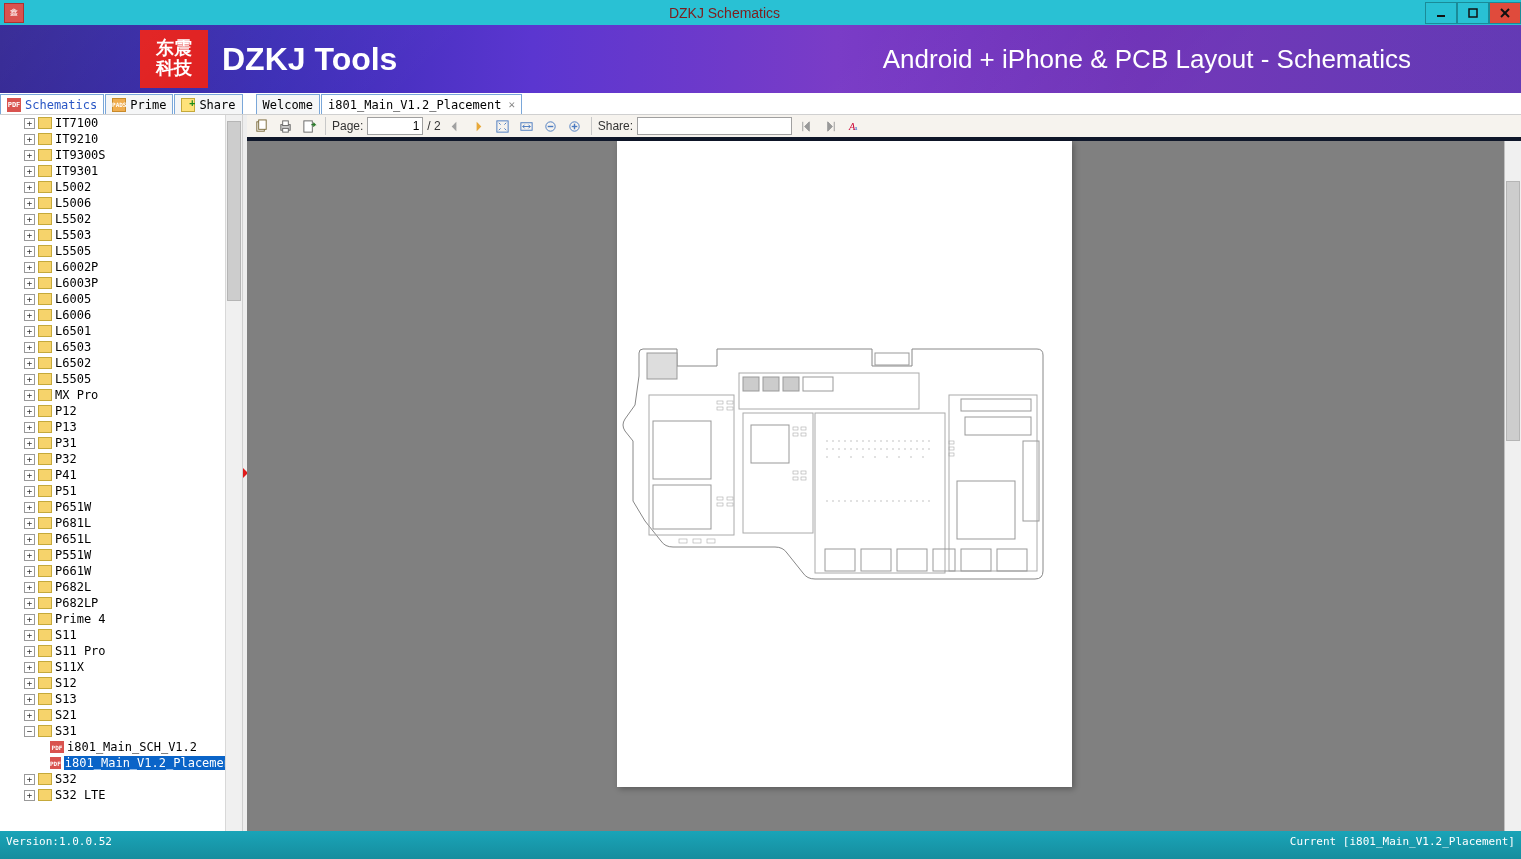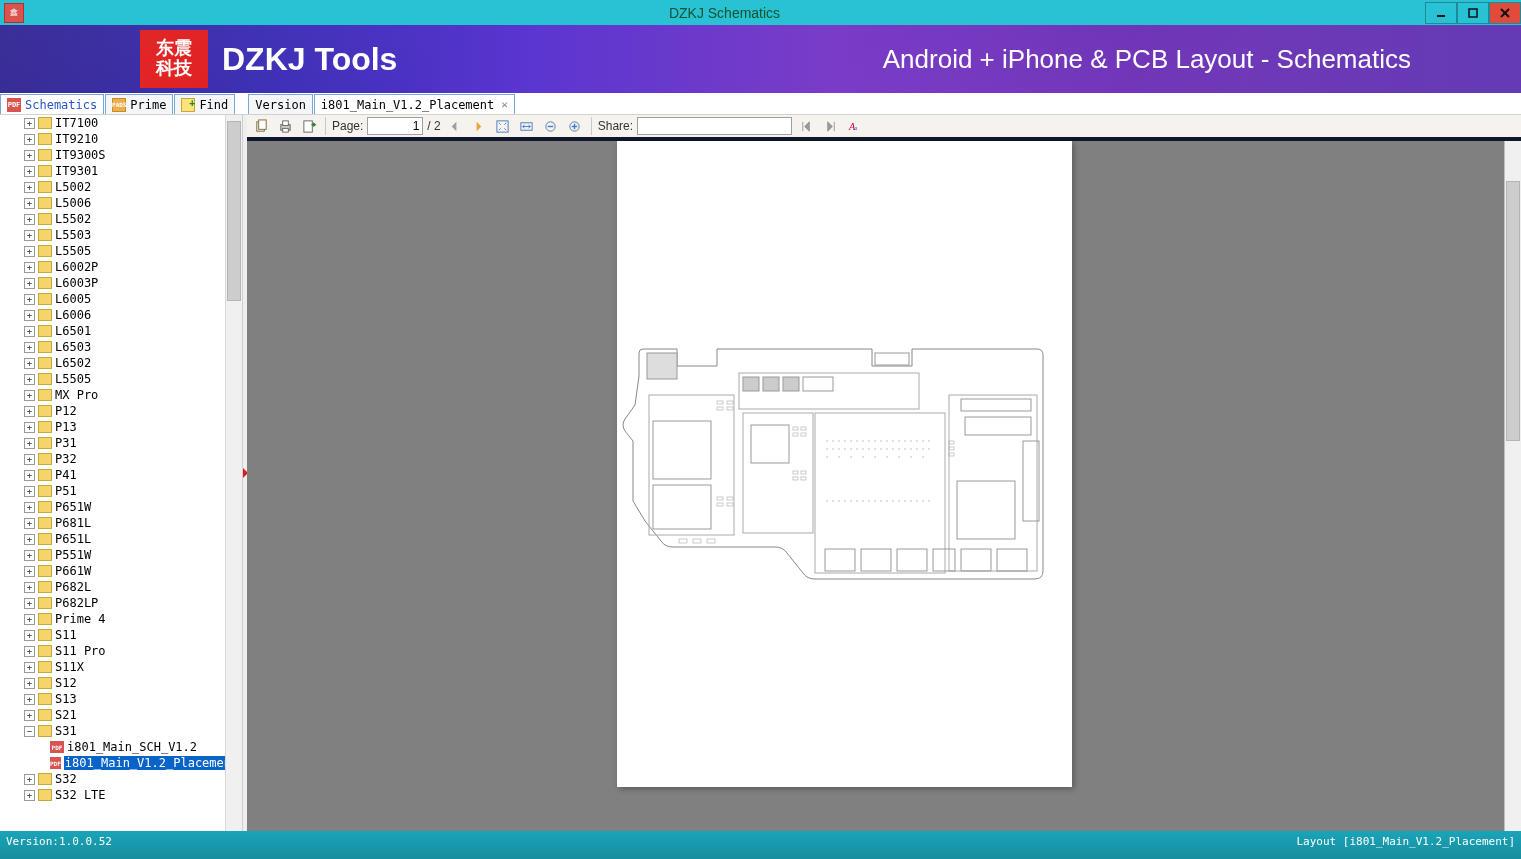--- a/index.html
+++ b/index.html
@@ -1,21 +1,21 @@
 <!DOCTYPE html>
 <html><head>
 <meta charset="utf-8">
 <style>
 * { margin: 0; padding: 0; box-sizing: border-box; }
 body { font-family: "Segoe UI", Tahoma, sans-serif; font-size: 12px; overflow: hidden; background: #fff; }
 
 
 .title-bar { height: 25px; background: #29c1d4; display: flex; align-items: center; position: relative; }
 .title-bar-icon { width: 20px; height: 20px; margin-left: 4px; background: #d9534f; border: 1px solid #b03030; display:flex; align-items:center; justify-content:center; color:#fff; font-size:8px; }
-.title-bar-text { flex: 1; text-align: center; color: #14532d; font-size: 14px; }
+.title-bar-text { flex: 1; text-align: center; color: #7f1d1d; font-size: 14px; }
 .title-bar-controls { display: flex; }
 .title-bar-btn { width: 32px; height: 22px; background: #29c1d4; border: 1px solid #1a8b98; display:flex; align-items:center; justify-content:center; color:#111; font-weight:bold; font-family: Arial; }
 .title-bar-btn.close { background: #e04b3c; color:#111; }
 .title-bar-btn svg { width: 12px; height: 12px; }
 
 
 .banner { height: 68px; background: linear-gradient(90deg, #2a1d8f 0%, #3a2cb5 18%, #5b36d0 35%, #7a3cc7 55%, #6a2cb5 75%, #5a2eb0 100%); display:flex; align-items:center; position:relative; overflow:hidden; }
 .banner::before { content:""; position:absolute; inset:0; background:
   linear-gradient(135deg, rgba(255,255,255,0.08) 0%, rgba(255,255,255,0) 30%),
   linear-gradient( -45deg, rgba(255,255,255,0.06) 20%, rgba(255,255,255,0) 45%); }
@@ -115,25 +115,25 @@
   <div class="file-tab active" style="color:#2a57c5;">
     <span class="ic pdf">PDF</span>
     <span>Schematics</span>
   </div>
   <div class="file-tab">
     <span class="ic pads">PADS</span>
     <span>Prime</span>
   </div>
   <div class="file-tab">
     <span class="ic share"></span>
-    <span>Find</span>
+    <span>Share</span>
   </div>
   <div style="width:12px;"></div>
   <div class="file-tab" style="min-width:60px; justify-content:center;">
-    <span>Version</span>
+    <span>Welcome</span>
   </div>
   <div class="file-tab active">
     <span>i801_Main_V1.2_Placement</span>
     <span class="close-x">✕</span>
   </div>
 </div>
 
 <div class="main-area">
 
   <div class="tree-panel">
@@ -591,14 +591,14 @@
       </div>
       <div class="viewer-vscroll">
         <div class="viewer-vscroll-thumb"></div>
       </div>
     </div>
   </div>
 </div>
 
 <div class="status-bar">
   <span>Version:1.0.0.52</span>
-  <span>Layout [i801_Main_V1.2_Placement]</span>
+  <span>Current [i801_Main_V1.2_Placement]</span>
 </div>
 
 </body></html>

